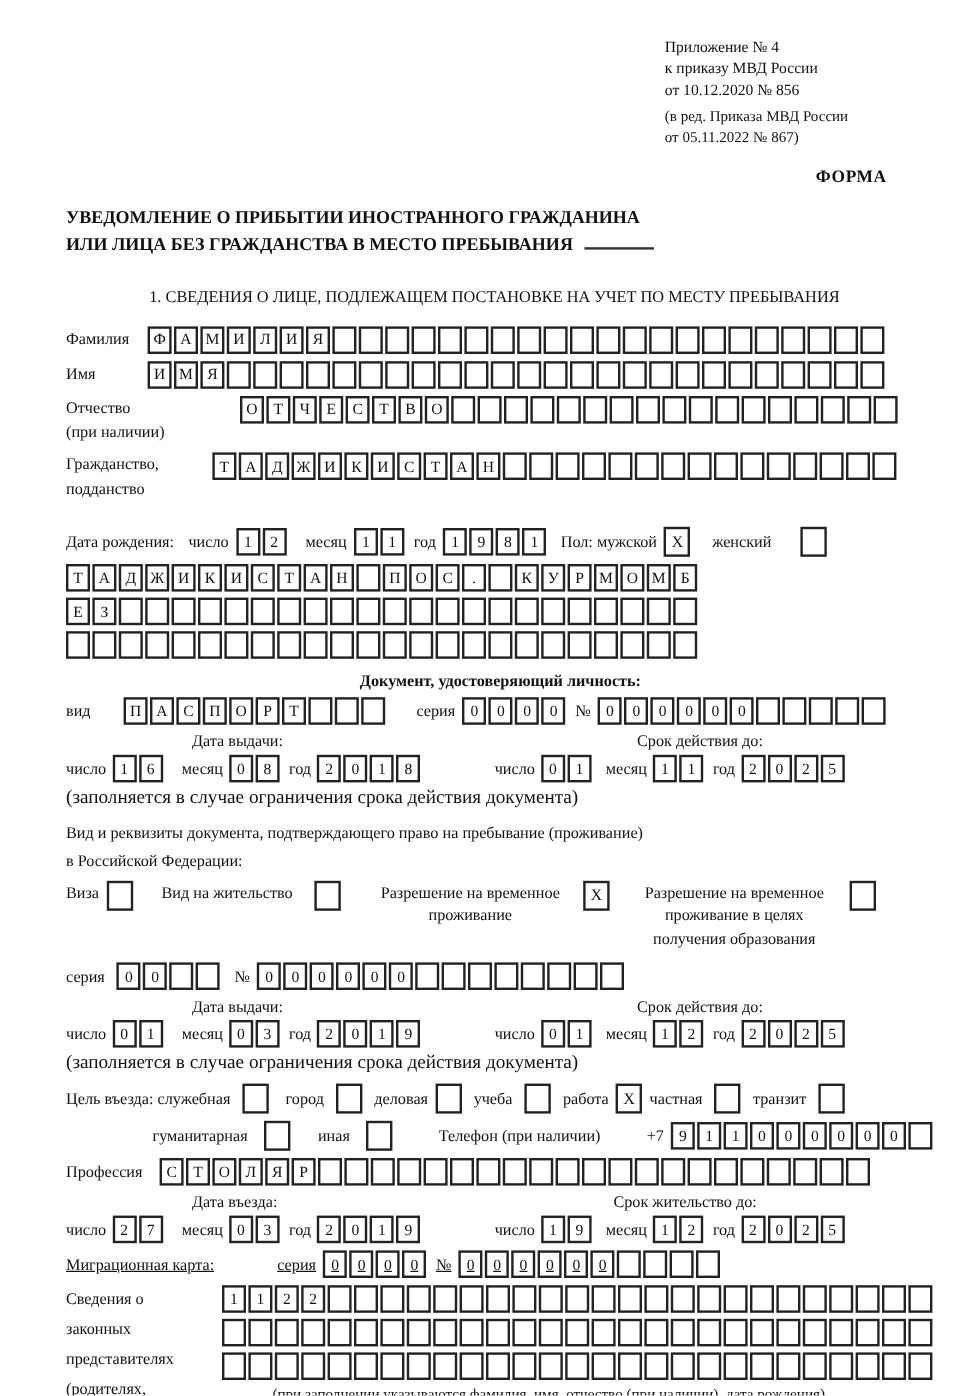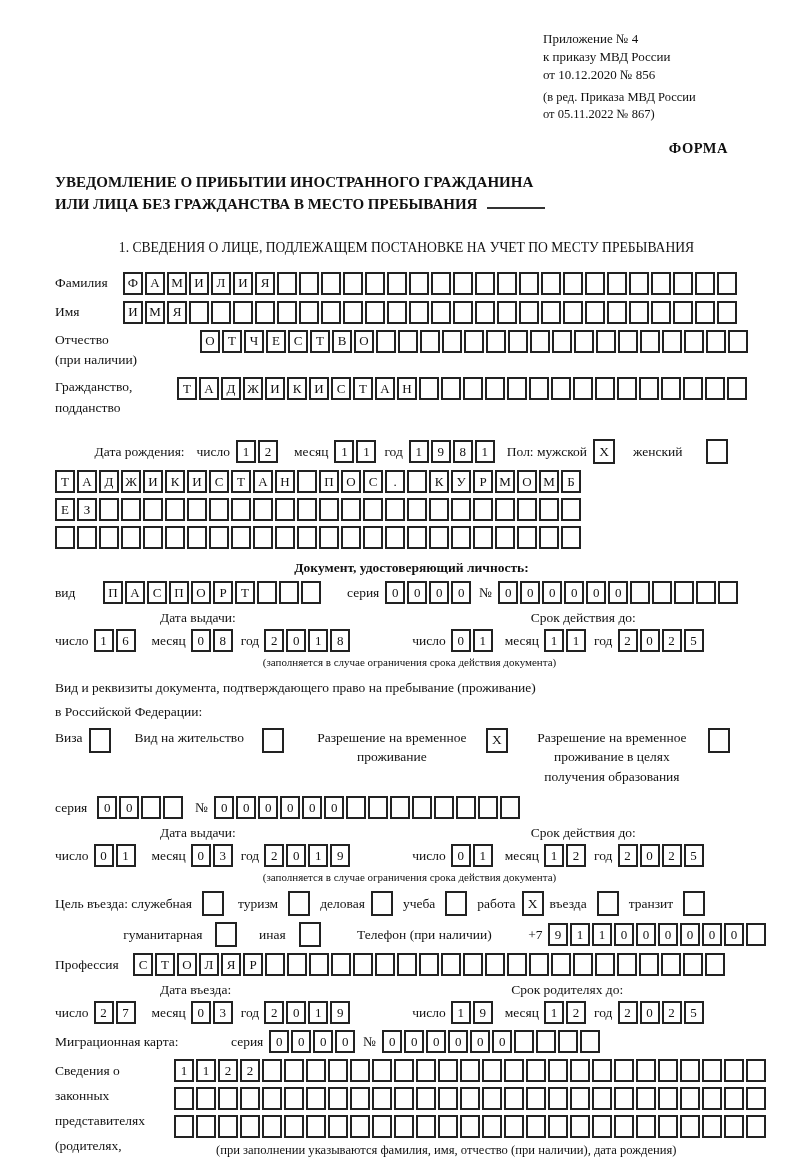--- a/index.html
+++ b/index.html
@@ -1,18 +1,18 @@
 <!DOCTYPE html>
 <html><head>
 <meta charset="utf-8">
 <style>
   html,body{margin:0;padding:0;background:#ffffff;}
   body{width:800px;height:1163px;overflow:hidden;
        font-family:"Liberation Serif","DejaVu Serif",serif;color:#111;}
-  .page{width:800px;height:827px;box-sizing:border-box;padding:30px 32px 10px 55px;}
+  .page{width:800px;height:827px;box-sizing:border-box;padding:30px 21px 10px 55px;}
 
   
   .annex{width:195px;margin-left:auto;margin-right:30px;font-size:13px;line-height:1.4;}
   .annex .rev{font-size:12.5px;margin-top:4px;line-height:1.4;}
   .forma{ text-align:right;margin:16px 40px 0 0;font-weight:bold;font-size:14.5px;letter-spacing:.5px;}
 
   .title{ text-align:left;font-weight:bold;font-size:15px;line-height:1.5;margin-top:14px;}
   .t-underline{display:inline-block;width:58px;border-bottom:2px solid #333;height:12px;margin-left:10px;}
 
   .section-head{font-weight:normal;font-size:13.6px;text-align:center;margin:24px 0 16px -10px;}
@@ -25,21 +25,21 @@
   .boxes{display:flex;flex-wrap:nowrap;}
   .box{width:16px;height:19px;border:2px solid #222;margin-right:2px;flex:0 0 auto;
        display:flex;align-items:center;justify-content:center;
        font-size:13px;font-family:"Liberation Serif",serif;background:#fff;}
   .cbx{width:18px;height:21px;border:2px solid #222;display:inline-flex;flex:0 0 auto;
        align-items:center;justify-content:center;font-size:13.5px;background:#fff;}
 
   .date-group{display:flex;align-items:center;}
   .date-group .lbl{margin-right:5px;}
   .dualhead{display:flex;font-size:13.5px;margin:2px 0 3px 0;}
-  .note{font-size:11px;text-align:center;margin:-2px 4px 8px 0;}
+  .note{font-size:16px;text-align:left;margin:-2px 4px 8px 0;}
 
   .gap6{width:6px;} .gap10{width:10px;} .gap14{width:14px;} .gap18{width:18px;}
   .gap24{width:24px;} .gap40{width:40px;} .gap60{width:60px;}
 
   .opt{display:flex;align-items:flex-start;}
   .opt-label{font-size:13.5px;text-align:center;line-height:1.45;}
   .intro{font-size:13.5px;line-height:1.75;}
 
   .mlabels{font-size:13.5px;line-height:1.85;}
   .stack>.boxes{margin-bottom:5px;}
@@ -196,21 +196,21 @@
         <span class="box"></span>
         <span class="box"></span>
         <span class="box"></span>
         <span class="box"></span>
         <span class="box"></span>
         <span class="box"></span>
         <span class="box"></span>
       </span>
   </div>
 
-  <div class="row" style="margin-top:20px;justify-content:center;">
+  <div class="row" style="margin-top:20px;">
     <span class="lbl" style="width:102px;">Дата рождения:</span>
     <span class="lbl">число</span>
       <span class="gap6"></span>
     <span class="boxes">
         <span class="box">1</span>
         <span class="box">2</span>
       </span>
       <span class="gap14"></span>
     <span class="lbl">месяц</span>
       <span class="gap6"></span>
@@ -524,37 +524,37 @@
         </span>
     </span>
   </div>
   <div class="note">(заполняется в случае ограничения срока действия документа)</div>
 
   <div class="row">
     <span class="lbl">Цель въезда: служебная</span>
       <span class="gap10"></span>
     <span class="cbx"></span>
       <span class="gap14"></span>
-    <span class="lbl">туризм</span>
+    <span class="lbl">город</span>
       <span class="gap10"></span>
     <span class="cbx"></span>
       <span class="gap10"></span>
     <span class="lbl">деловая</span>
       <span class="gap6"></span>
     <span class="cbx"></span>
       <span class="gap10"></span>
     <span class="lbl">учеба</span>
       <span class="gap10"></span>
     <span class="cbx"></span>
       <span class="gap10"></span>
     <span class="lbl">работа</span>
       <span class="gap6"></span>
     <span class="cbx">X</span>
       <span class="gap6"></span>
-    <span class="lbl">въезда</span>
+    <span class="lbl">частная</span>
       <span class="gap10"></span>
     <span class="cbx"></span>
       <span class="gap10"></span>
     <span class="lbl">транзит</span>
       <span class="gap10"></span>
     <span class="cbx"></span>
   </div>
 
   <div class="row">
     <span style="width:75px;"></span>
@@ -612,21 +612,21 @@
         <span class="box"></span>
         <span class="box"></span>
         <span class="box"></span>
         <span class="box"></span>
         <span class="box"></span>
       </span>
   </div>
 
   <div class="dualhead">
     <span style="margin-left:105px;">Дата въезда:</span>
-    <span style="margin-left:280px;">Срок родителях до:</span>
+    <span style="margin-left:280px;">Срок жительство до:</span>
   </div>
   <div class="row">
     <span class="date-group">
       <span class="lbl">число</span>
       <span class="boxes">
           <span class="box">2</span>
           <span class="box">7</span>
         </span>
         <span class="gap14"></span>
       <span class="lbl">месяц</span>
@@ -660,21 +660,21 @@
       <span class="lbl">год</span>
       <span class="boxes">
           <span class="box">2</span>
           <span class="box">0</span>
           <span class="box">2</span>
           <span class="box">5</span>
         </span>
     </span>
   </div>
 
-  <div class="row" style="margin-top:6px;">
+  <div class="row" style="margin-top:6px;text-decoration:underline;">
     <span class="lbl" style="width:152px;">Миграционная карта:</span>
       <span class="gap24"></span>
     <span class="lbl">серия</span>
       <span class="gap6"></span>
     <span class="boxes">
         <span class="box">0</span>
         <span class="box">0</span>
         <span class="box">0</span>
         <span class="box">0</span>
       </span>

